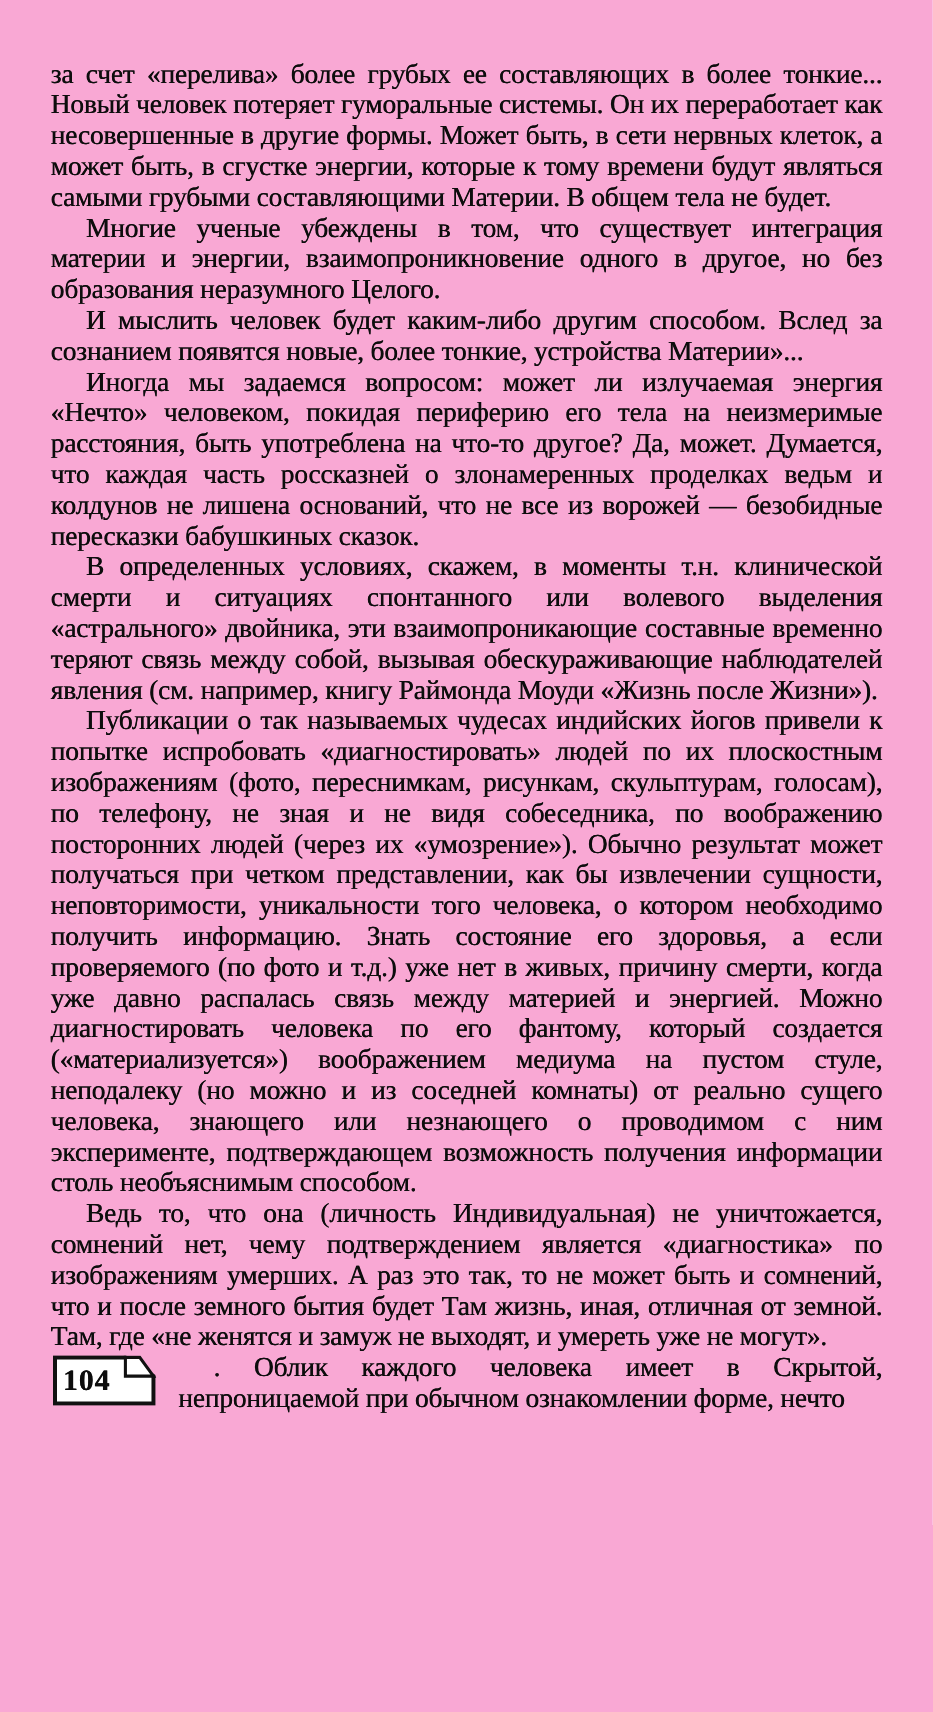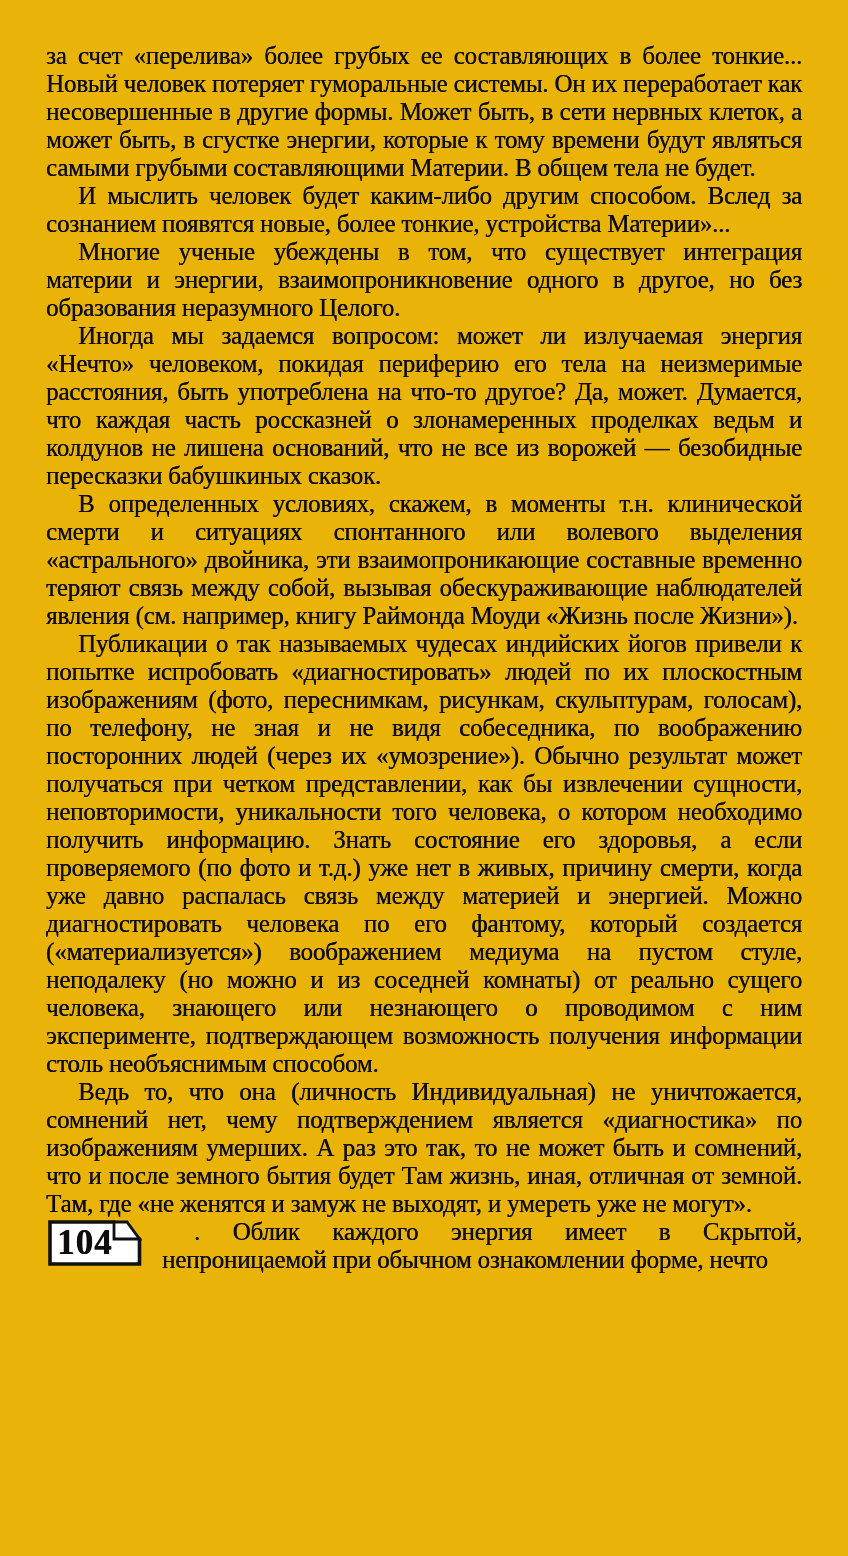--- a/index.html
+++ b/index.html
@@ -11,22 +11,22 @@
     width: 848px;
     height: 1556px;
     overflow: hidden;
     font-family: "Liberation Serif", "DejaVu Serif", serif;
     color: #0d0d0d;
   }
   .page {
     box-sizing: border-box;
     width: 848px;
     height: 1556px;
-    padding: 42px 46px 0 46px;
-    background: #eab308;
+    padding: 54px 46px 0 46px;
+    background: #f9a8d4;
   }
   .text-block {
     width: 756px;
     font-size: 25px;
     line-height: 28px;
     text-align: justify;
     text-shadow: 0.35px 0 0 #111;
     letter-spacing: -0.2px;
   }
   .text-block p {
@@ -49,54 +49,54 @@
     position: absolute;
     left: 0;
     top: 0;
     display: block;
   }
   .pagenum {
     position: absolute;
     left: 9px;
     top: 3px;
     width: 70px;
-    font-size: 35px;
+    font-size: 27px;
     line-height: 40px;
     font-weight: bold;
     letter-spacing: 1px;
     text-indent: 0;
     text-align: left;
     text-shadow: 0.4px 0 0 #111;
   }
 </style>
 </head>
 <body>
 
 <div class="page">
   <div class="text-block">
 
     <p class="continue">за счет «перелива» более грубых ее составляющих в более тонкие... Новый человек потеряет гуморальные системы. Он их переработает как несовершенные в другие формы. Может быть, в сети нервных клеток, а может быть, в сгустке энергии, которые к тому времени будут являться самыми грубыми составляющими Материи. В общем тела не будет.</p>
 
+    <p>Многие ученые убеждены в том, что существует интеграция материи и энергии, взаимопроникновение одного в другое, но без образования неразумного Целого.</p>
+
     <p>И мыслить человек будет каким-либо другим способом. Вслед за сознанием появятся новые, более тонкие, устройства Материи»...</p>
-
-    <p>Многие ученые убеждены в том, что существует интеграция материи и энергии, взаимопроникновение одного в другое, но без образования неразумного Целого.</p>
 
     <p>Иногда мы задаемся вопросом: может ли излучаемая энергия «Нечто» человеком, покидая периферию его тела на неизмеримые расстояния, быть употреблена на что-то другое? Да, может. Думается, что каждая часть россказней о злонамеренных проделках ведьм и колдунов не лишена оснований, что не все из ворожей — безобидные пересказки бабушкиных сказок.</p>
 
     <p>В определенных условиях, скажем, в моменты т.н. клинической смерти и ситуациях спонтанного или волевого выделения «астрального» двойника, эти взаимопроникающие составные временно теряют связь между собой, вызывая обескураживающие наблюдателей явления (см. например, книгу Раймонда Моуди «Жизнь после Жизни»).</p>
 
     <p>Публикации о так называемых чудесах индийских йогов привели к попытке испробовать «диагностировать» людей по их плоскостным изображениям (фото, переснимкам, рисункам, скульптурам, голосам), по телефону, не зная и не видя собеседника, по воображению посторонних людей (через их «умозрение»). Обычно результат может получаться при четком представлении, как бы извлечении сущности, неповторимости, уникальности того человека, о котором необходимо получить информацию. Знать состояние его здоровья, а если проверяемого (по фото и т.д.) уже нет в живых, причину смерти, когда уже давно распалась связь между материей и энергией. Можно диагностировать человека по его фантому, который создается («материализуется») воображением медиума на пустом стуле, неподалеку (но можно и из соседней комнаты) от реально сущего человека, знающего или незнающего о проводимом с ним эксперименте, подтверждающем возможность получения информации столь необъяснимым способом.</p>
 
     <p>Ведь то, что она (личность Индивидуальная) не уничтожается, сомнений нет, чему подтверждением является «диагностика» по изображениям умерших. А раз это так, то не может быть и сомнений, что и после земного бытия будет Там жизнь, иная, отличная от земной. Там, где «не женятся и замуж не выходят, и умереть уже не могут».</p>
 
 
     <p>
       <span class="pagenum-box">
         <svg width="94" height="46" viewBox="0 0 94 46" aria-hidden="true">
           <path d="M2 2 H66 L91.5 19 V44 H2 Z" fill="#ffffff" stroke="#111111" stroke-width="3.6" stroke-linejoin="miter"></path>
           <path d="M66 2 L79 2 L91.5 19 L66 19 Z" fill="#ffffff" stroke="#111111" stroke-width="2.8" stroke-linejoin="miter"></path>
         </svg>
         <span class="pagenum">104</span>
-      </span><span>. Облик каждого энергия имеет в Скрытой, непроницаемой при обычном ознакомлении форме, нечто</span>
+      </span><span>. Облик каждого человека имеет в Скрытой, непроницаемой при обычном ознакомлении форме, нечто</span>
     </p>
 
   </div>
 </div>
 
 </body></html>

